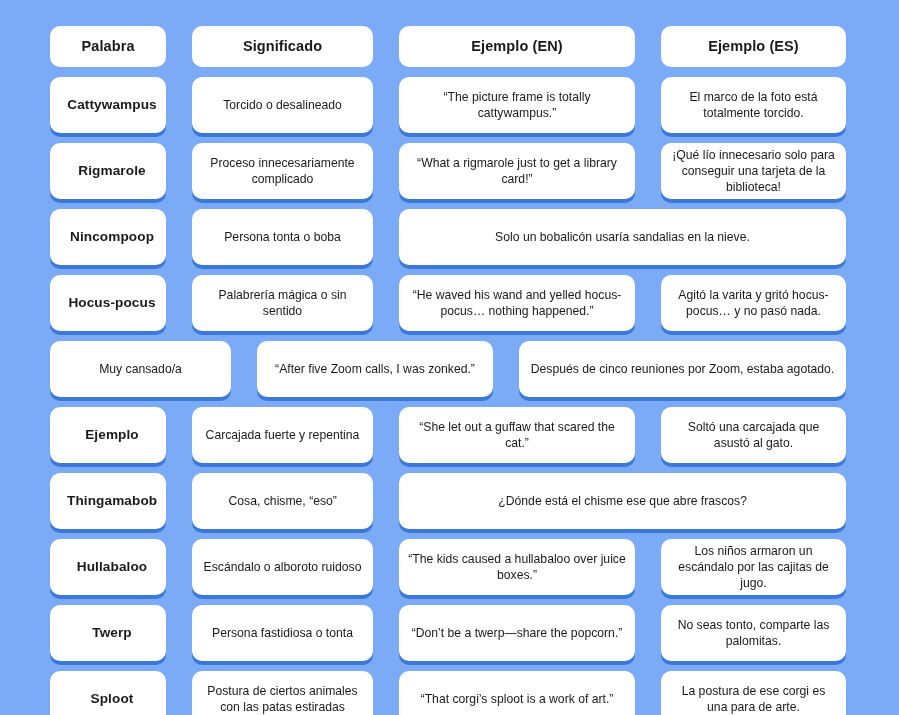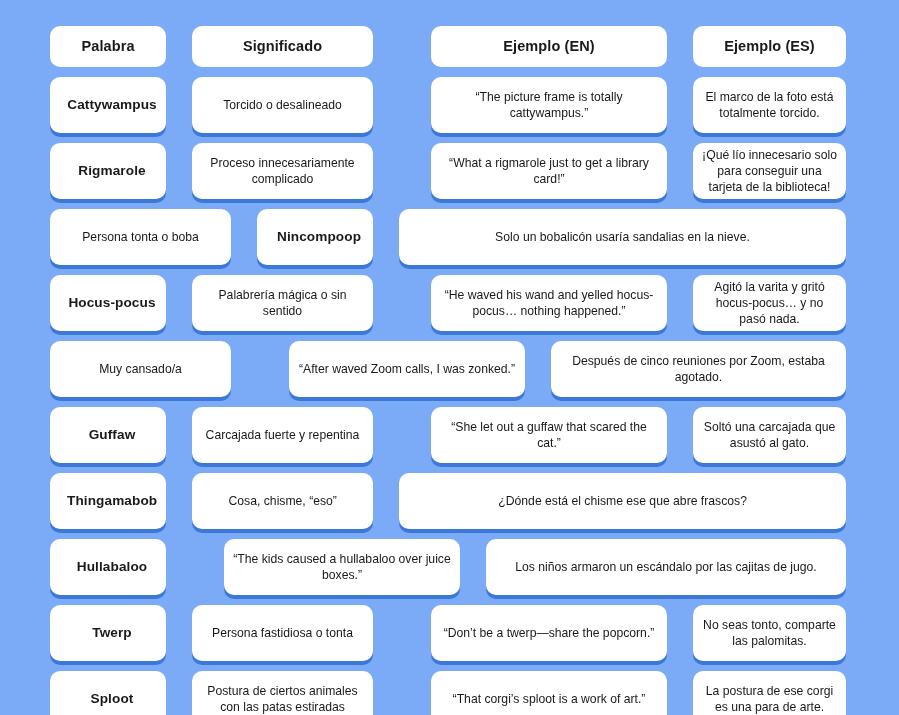--- a/index.html
+++ b/index.html
@@ -29,21 +29,21 @@
     display: flex;
     gap: 26px;
     margin-bottom: 10px;
   }
 
   .grid-row:last-child { margin-bottom: 0; }
 
   
   .col-word    { flex: 0 0 116px; }
   .col-meaning { flex: 0 0 181px; }
-  .col-en      { flex: 0 0 236px; margin-left: 32px; }
+  .col-en      { flex: 0 0 236px; }
   .col-es      { flex: 1 1 auto; }
 
   .cell {
     background: #ffffff;
     border-radius: 10px;
     display: flex;
     align-items: center;
     justify-content: center;
     text-align: center;
     color: #1a1a1a;
@@ -123,26 +123,26 @@
     </div>
     <div class="cell col-en">
       <span class="cell-text">“What a rigmarole just to get a library card!”</span>
     </div>
     <div class="cell col-es">
       <span class="cell-text">¡Qué lío innecesario solo para conseguir una tarjeta de la biblioteca!</span>
     </div>
   </div>
 
   <div class="grid-row body-row">
+    <div class="cell col-word word">
+      <span class="cell-text">Nincompoop</span>
+    </div>
     <div class="cell col-meaning">
       <span class="cell-text">Persona tonta o boba</span>
     </div>
-    <div class="cell col-word word">
-      <span class="cell-text">Nincompoop</span>
-    </div>
     <div class="cell col-es">
       <span class="cell-text">Solo un bobalicón usaría sandalias en la nieve.</span>
     </div>
   </div>
 
   <div class="grid-row body-row">
     <div class="cell col-word word">
       <span class="cell-text">Hocus-pocus</span>
     </div>
     <div class="cell col-meaning">
@@ -154,30 +154,30 @@
     <div class="cell col-es">
       <span class="cell-text">Agitó la varita y gritó hocus-pocus… y no pasó nada.</span>
     </div>
   </div>
 
   <div class="grid-row body-row">
     <div class="cell col-meaning">
       <span class="cell-text">Muy cansado/a</span>
     </div>
     <div class="cell col-en">
-      <span class="cell-text">“After waved Zoom calls, I was zonked.”</span>
+      <span class="cell-text">“After five Zoom calls, I was zonked.”</span>
     </div>
     <div class="cell col-es">
       <span class="cell-text">Después de cinco reuniones por Zoom, estaba agotado.</span>
     </div>
   </div>
 
   <div class="grid-row body-row">
     <div class="cell col-word word">
-      <span class="cell-text">Guffaw</span>
+      <span class="cell-text">Ejemplo</span>
     </div>
     <div class="cell col-meaning">
       <span class="cell-text">Carcajada fuerte y repentina</span>
     </div>
     <div class="cell col-en">
       <span class="cell-text">“She let out a guffaw that scared the cat.”</span>
     </div>
     <div class="cell col-es">
       <span class="cell-text">Soltó una carcajada que asustó al gato.</span>
     </div>
@@ -192,20 +192,23 @@
     </div>
     <div class="cell col-es">
       <span class="cell-text">¿Dónde está el chisme ese que abre frascos?</span>
     </div>
   </div>
 
   <div class="grid-row body-row">
     <div class="cell col-word word">
       <span class="cell-text">Hullabaloo</span>
     </div>
+    <div class="cell col-meaning">
+      <span class="cell-text">Escándalo o alboroto ruidoso</span>
+    </div>
     <div class="cell col-en">
       <span class="cell-text">“The kids caused a hullabaloo over juice boxes.”</span>
     </div>
     <div class="cell col-es">
       <span class="cell-text">Los niños armaron un escándalo por las cajitas de jugo.</span>
     </div>
   </div>
 
   <div class="grid-row body-row">
     <div class="cell col-word word">

